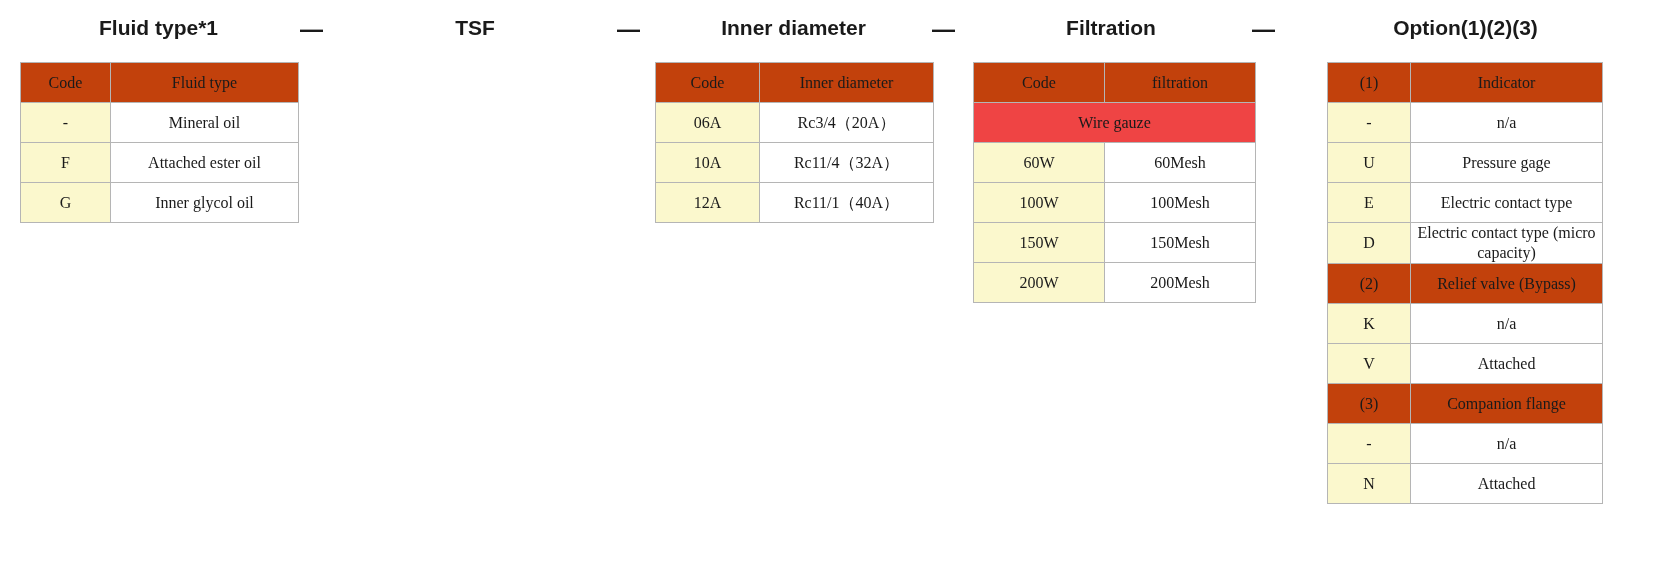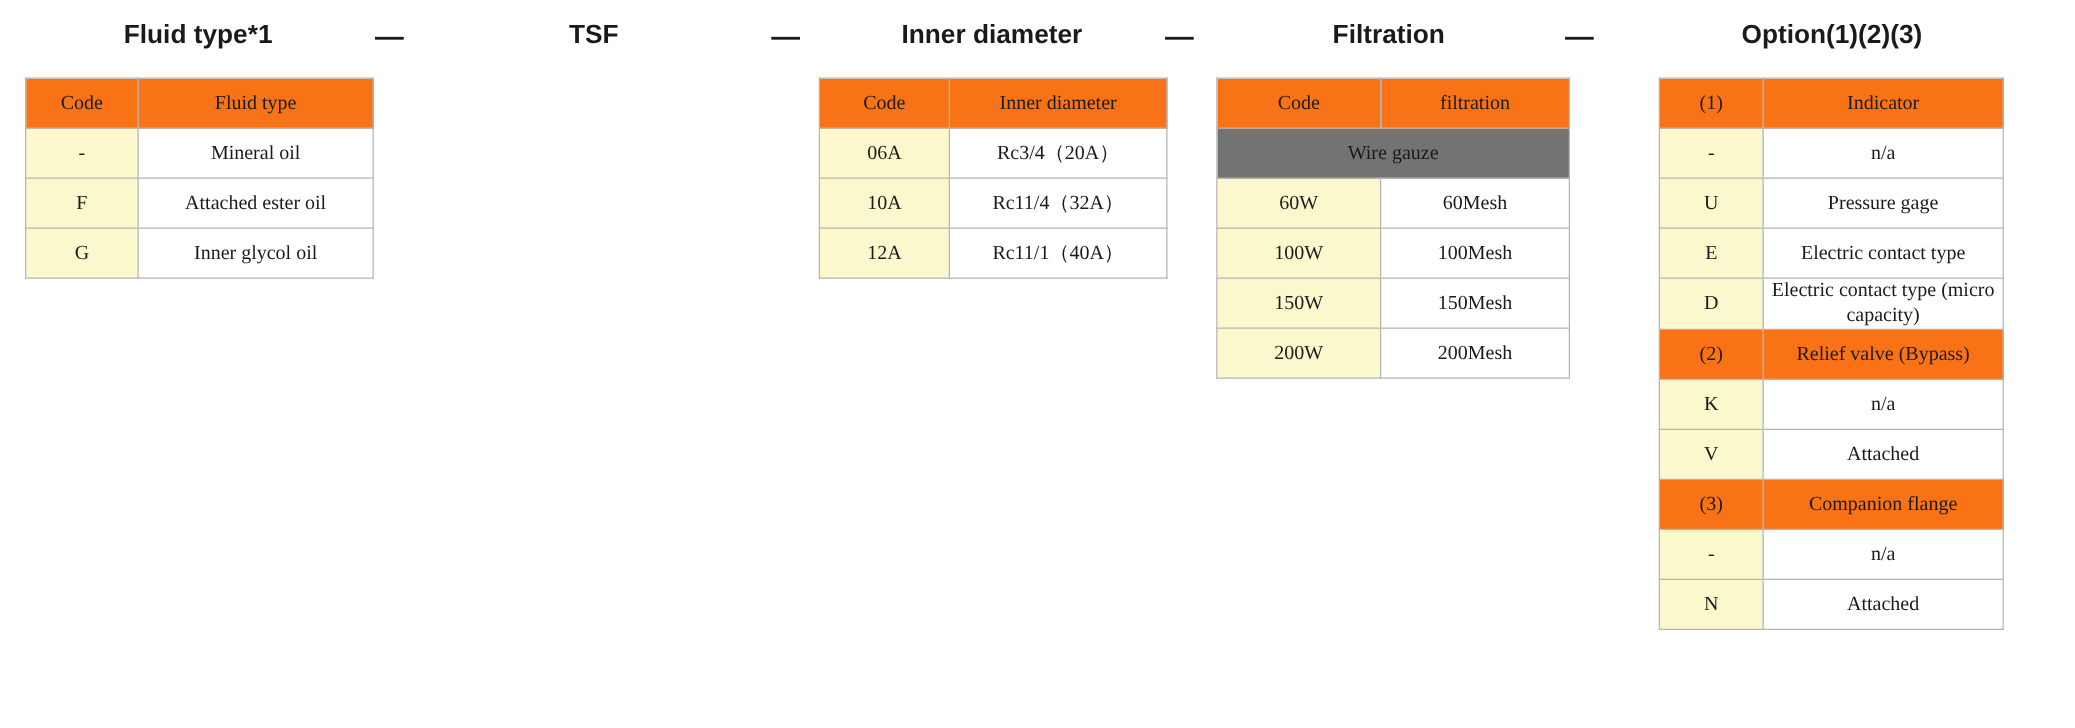--- a/index.html
+++ b/index.html
@@ -50,30 +50,30 @@
     font-size: 16px;
     color: #1a1a1a;
     text-align: center;
     vertical-align: middle;
     padding: 0 4px;
     height: 40px;
     line-height: 1.25;
     box-sizing: border-box;
   }
   .hdr {
-    background: #f97316;
+    background: #c2410c;
   }
   .code {
     background: #fbf8cd;
   }
   .val {
     background: #ffffff;
   }
   .span-hdr {
-    background: #737373;
+    background: #ef4444;
   }
   .tall {
     height: 66px;
   }
   
   .w-fluid-code { width: 90px; }
   .w-fluid-val  { width: 188px; }
   .w-inner-code { width: 104px; }
   .w-inner-val  { width: 174px; }
   .w-filt-code  { width: 131px; }

